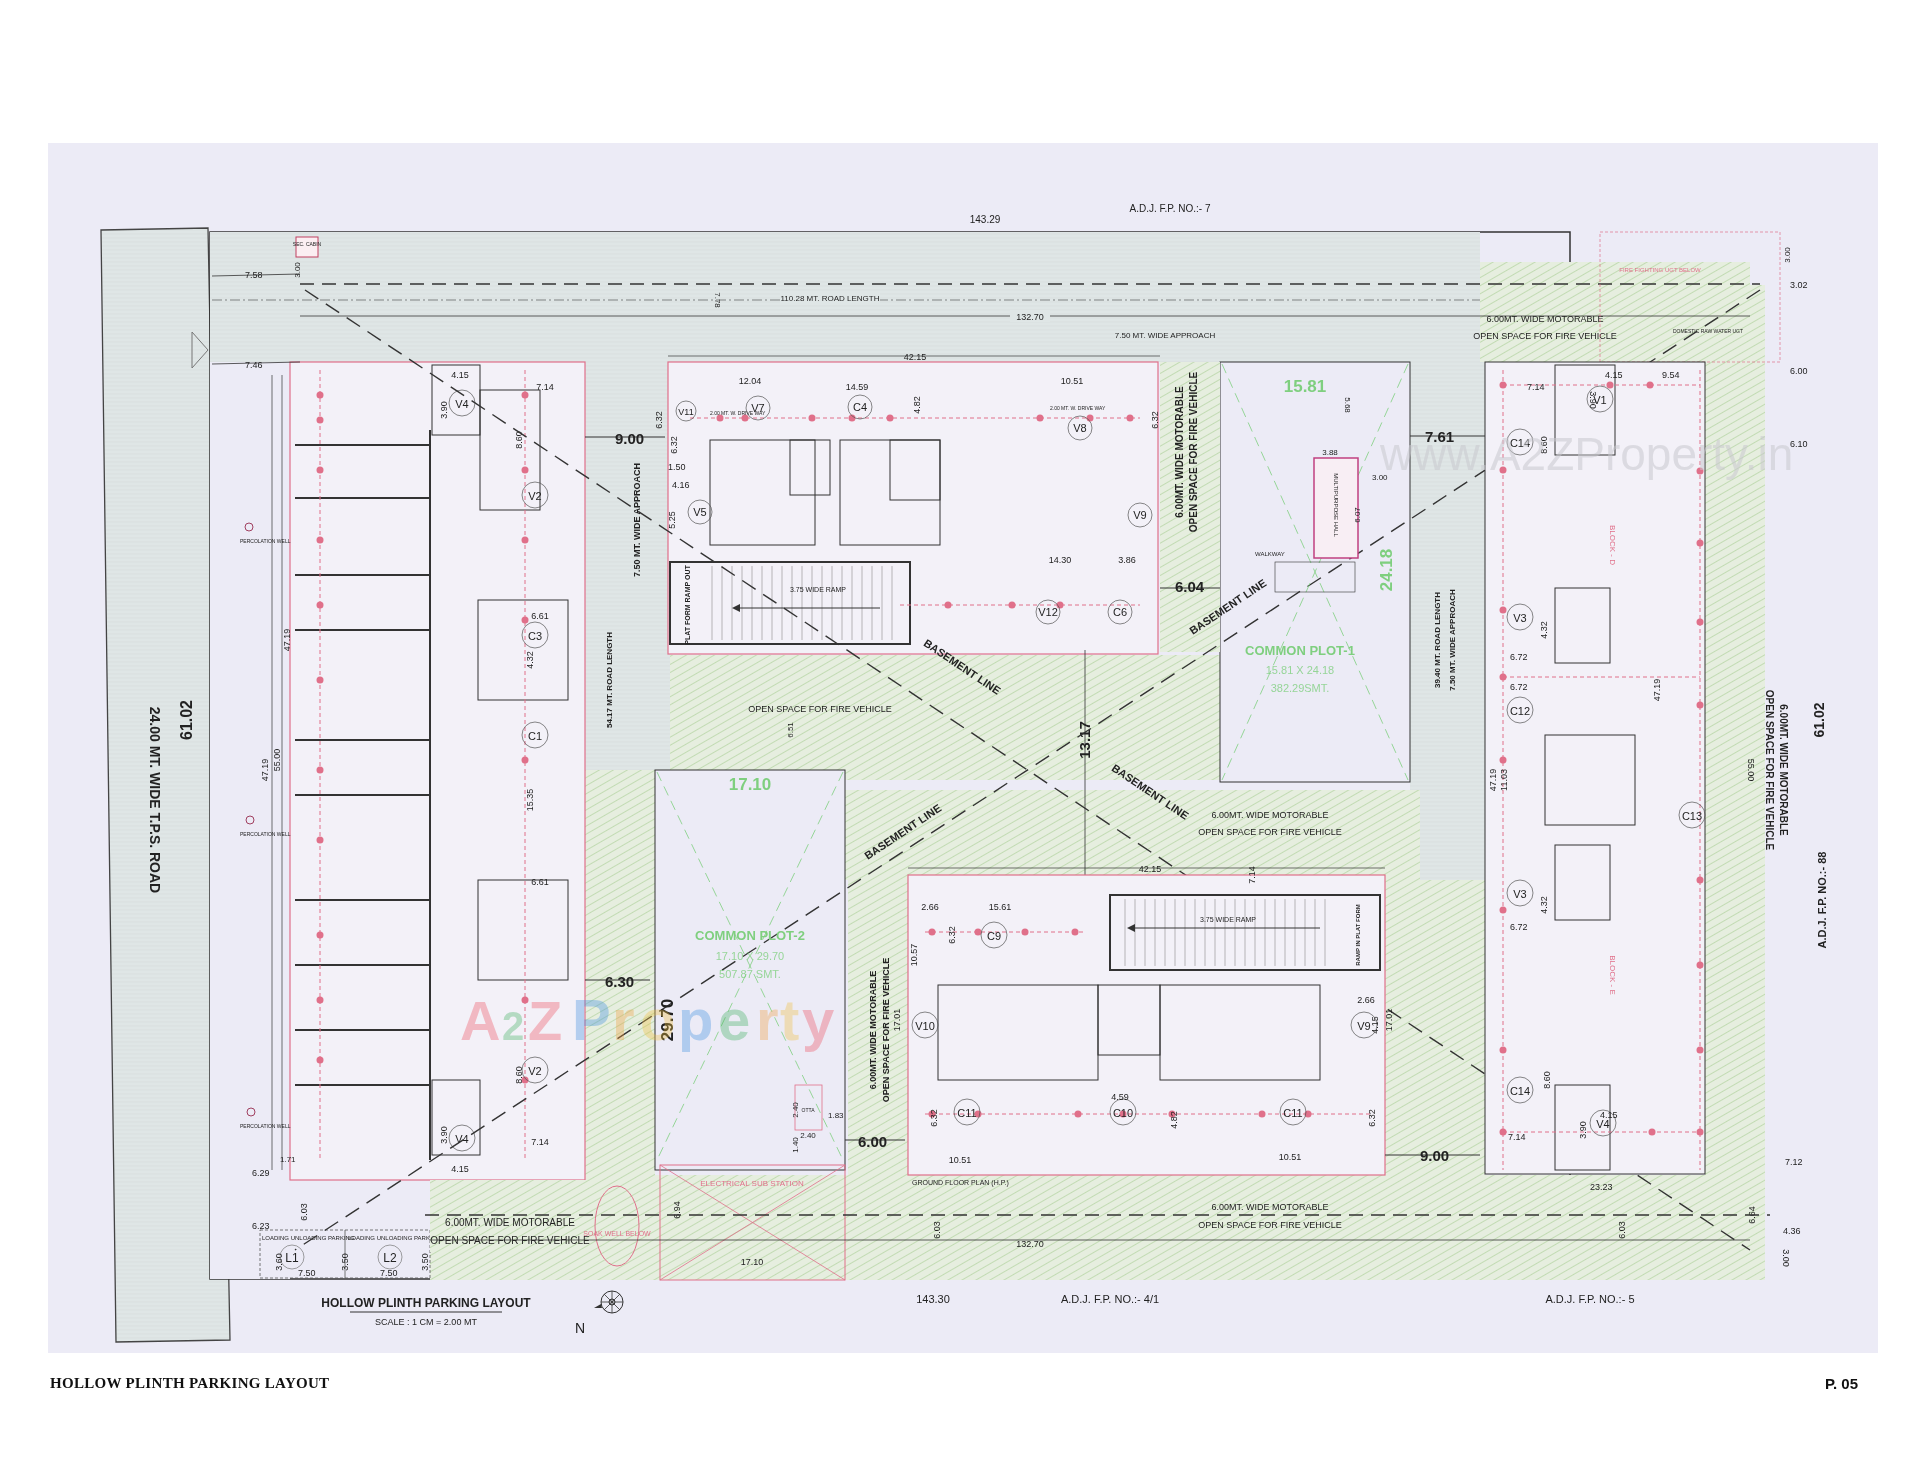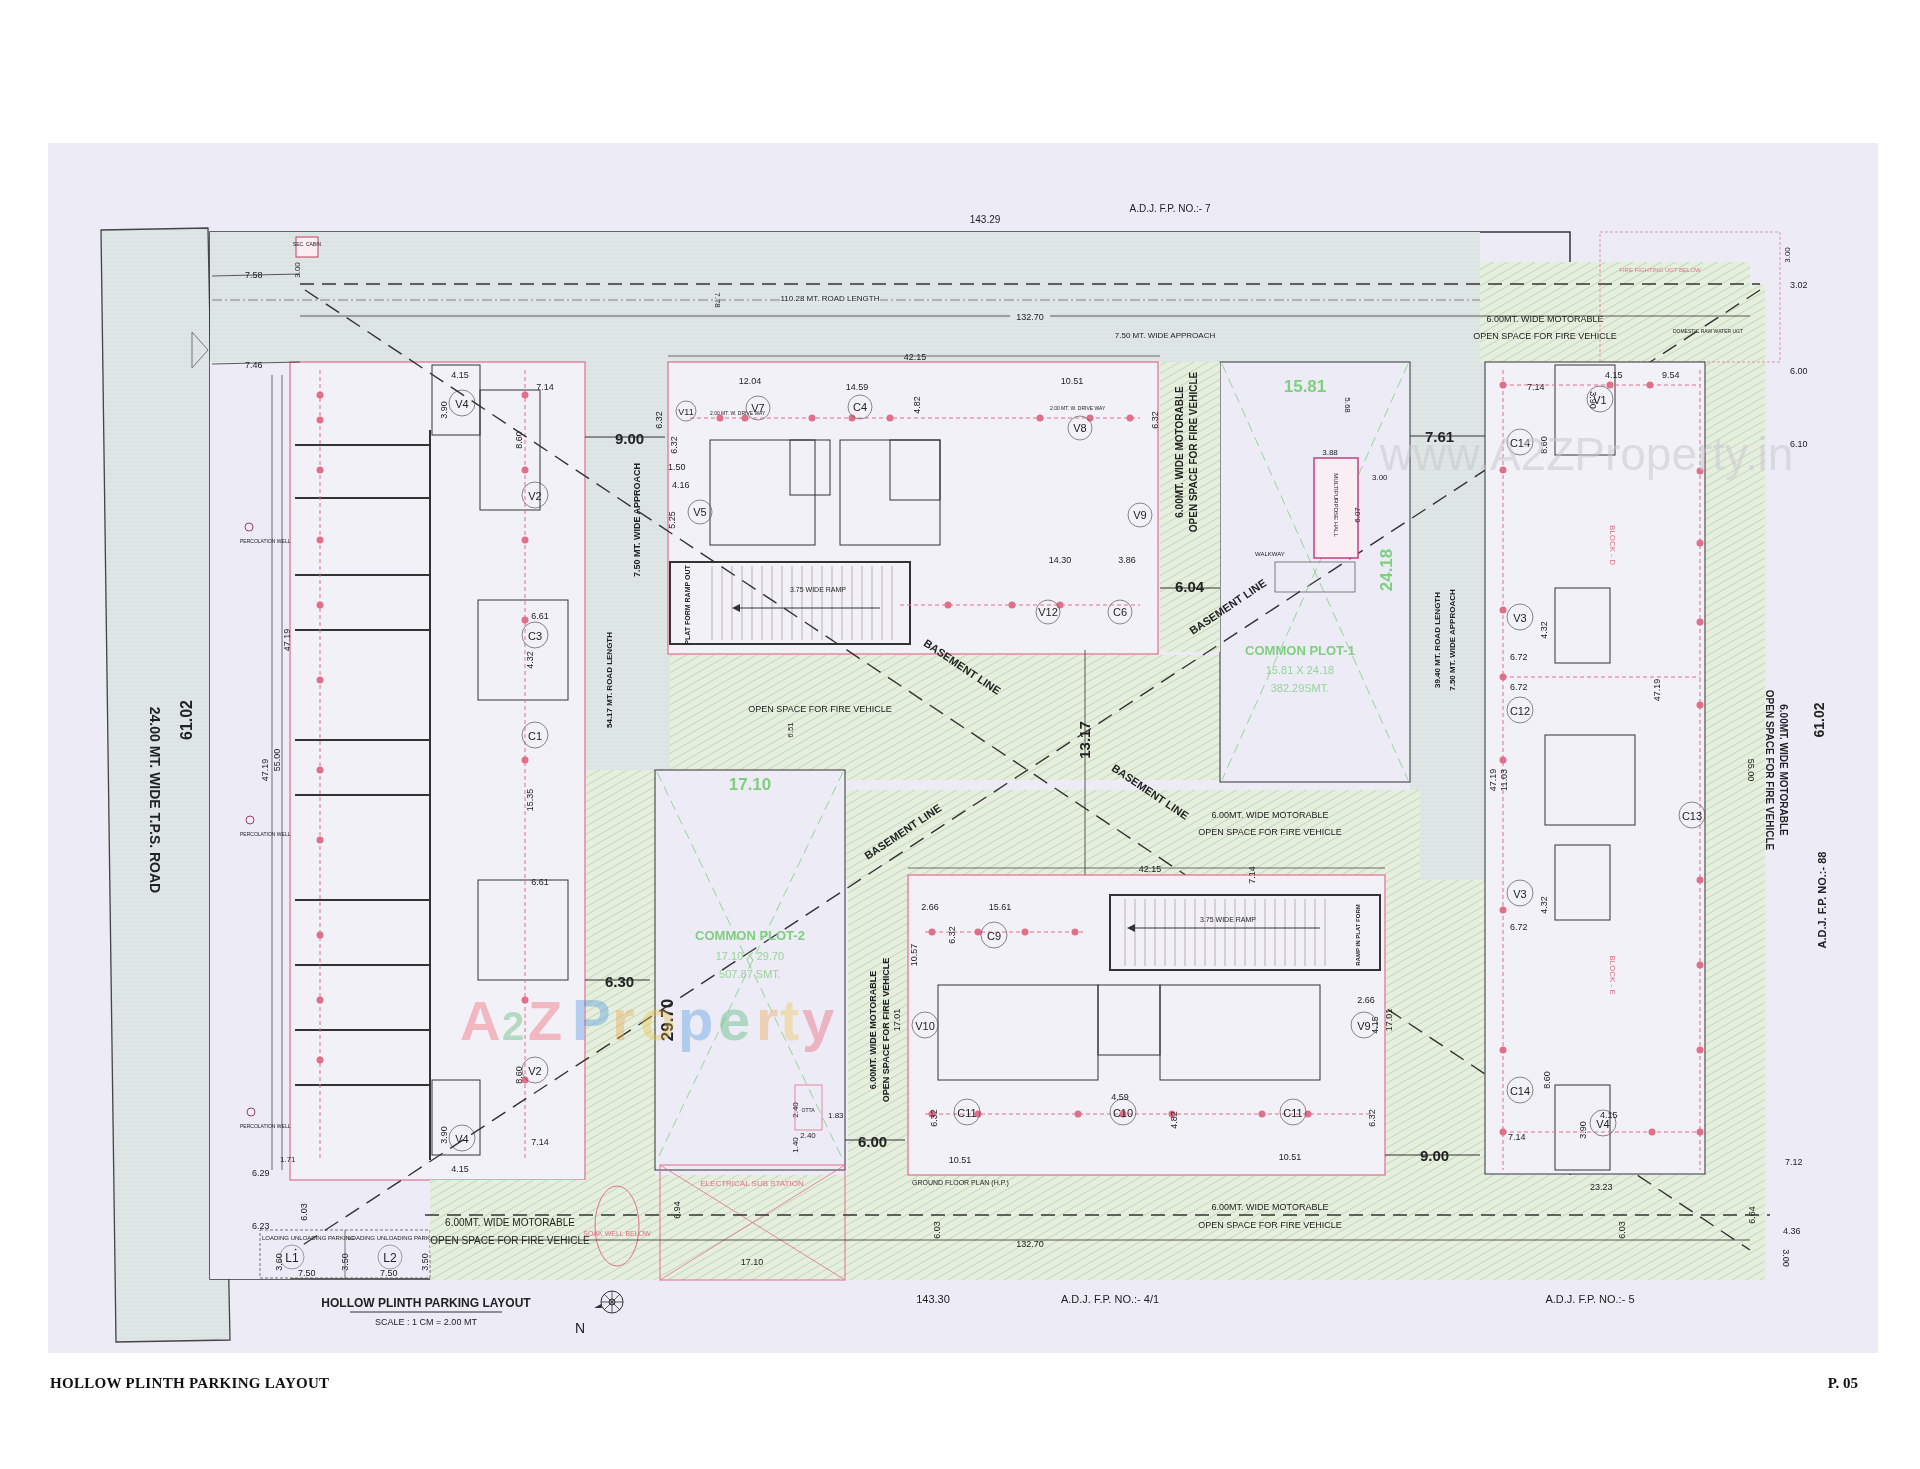--- a/index.html
+++ b/index.html
@@ -1,19 +1,19 @@
 <!DOCTYPE html>
 <html><head>
 <meta charset="utf-8">
 <style>
   html,body{margin:0;padding:0;background:#ffffff;}
   body{width:1920px;height:1469px;position:relative;overflow:hidden;font-family:"Liberation Sans",sans-serif;}
   .sheet{position:absolute;left:48px;top:143px;width:1830px;height:1210px;background:#ecebf6;}
   .footer-title{position:absolute;left:50px;top:1375px;font-family:"Liberation Serif",serif;font-weight:bold;font-size:15px;color:#111;letter-spacing:0.3px;}
-  .footer-page{position:absolute;right:62px;top:1375px;font-family:Liberation Serif, serif;font-weight:bold;font-size:15px;color:#111;}
+  .footer-page{position:absolute;right:62px;top:1375px;font-family:Liberation Sans, sans-serif;font-weight:bold;font-size:15px;color:#111;}
   svg{position:absolute;left:0;top:0;}
   .lbl{font-family:"Liberation Sans",sans-serif;fill:#222;}
   .cond{font-family:"Liberation Sans",sans-serif;fill:#222;}
   .green{fill:#7fcf7f;}
   .pink{fill:#e0708a;}
   .wm{fill:#c9c9cf;opacity:0.55;}
 </style>
 </head>
 <body>
 

